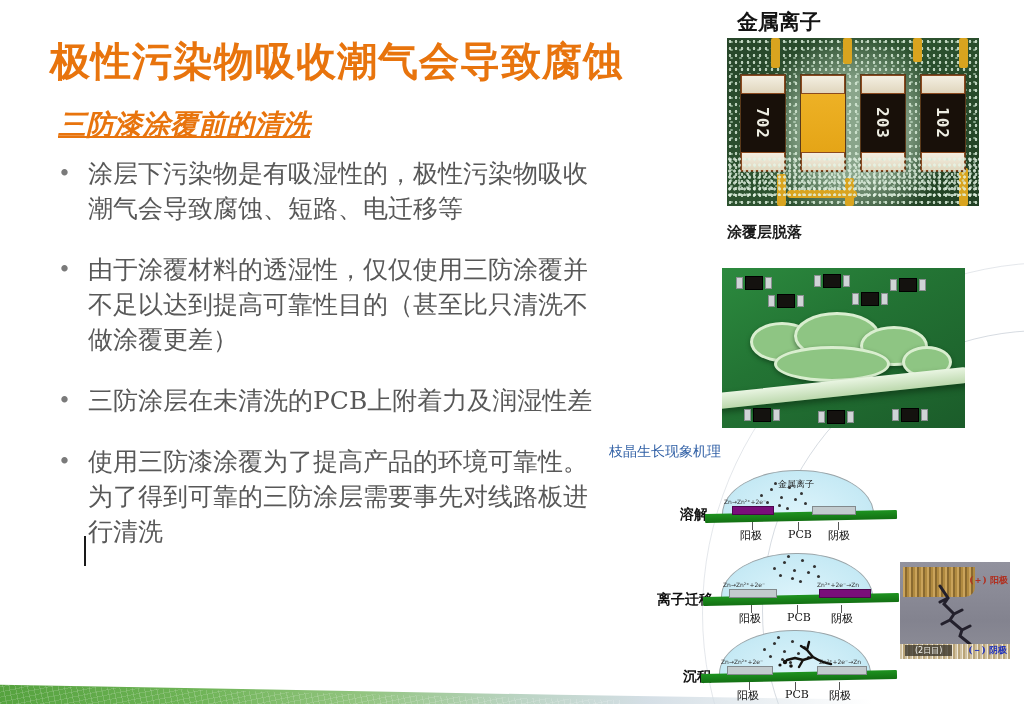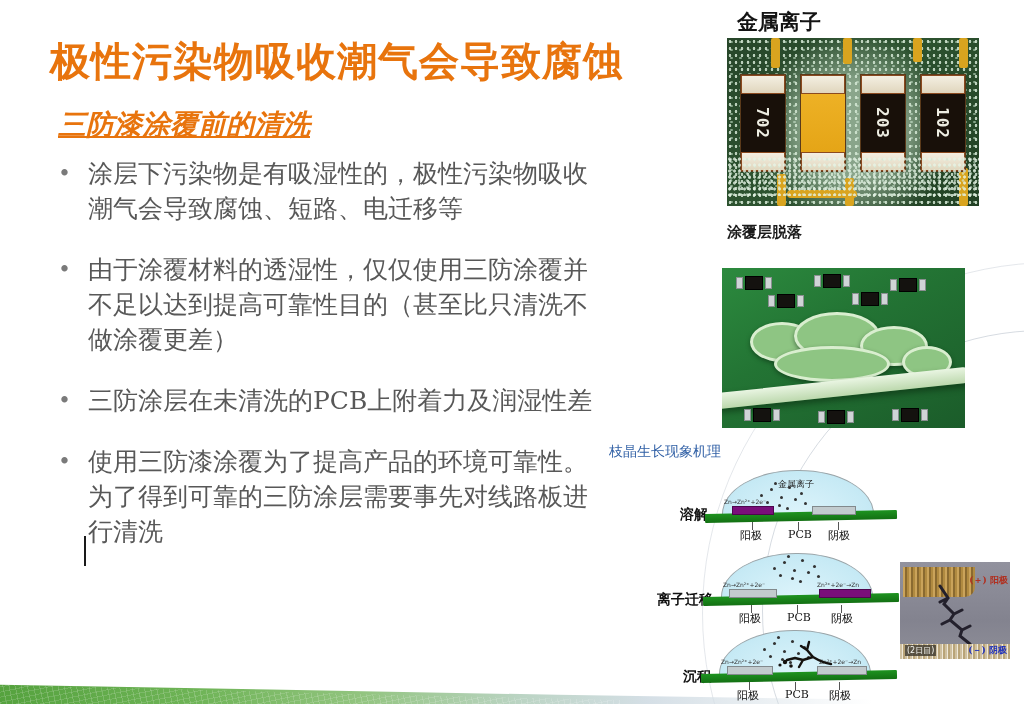--- a/index.html
+++ b/index.html
@@ -98,21 +98,21 @@
   
   .photo3{position:absolute;left:900px;top:562px;width:110px;height:97px;overflow:hidden;
     background:linear-gradient(#92929e 0%,#83838f 60%,#8e8e98 100%);z-index:3;}
   .goldband{position:absolute;left:3px;top:5px;width:72px;height:30px;border-radius:0 0 10px 0;
     background:repeating-linear-gradient(90deg,#caa35a 0 2px,#8a6a30 2px 4px,#b08a40 4px 6px);}
   .p3-anode{position:absolute;right:2px;top:12px;font-size:9px;font-weight:700;color:#B03020;
             font-family:"DejaVu Serif",serif;}
   .p3-bottom{position:absolute;left:0;bottom:0;width:110px;height:15px;
     background:repeating-linear-gradient(90deg,#cfc0a0 0 2px,#efe8d8 2px 3px,#b9a478 3px 5px);}
   .p3-time{position:absolute;left:5px;bottom:3px;font-size:8px;color:#f4f4ee;
-           background:rgba(60,55,45,.8);padding:0 2px;font-family:"DejaVu Sans",sans-serif;}
+           background:rgba(60,55,45,.8);padding:0 10px;font-family:"DejaVu Sans",sans-serif;}
   .p3-cathode{position:absolute;right:3px;bottom:2px;font-size:9px;font-weight:700;color:#2233BB;
               font-family:"DejaVu Serif",serif;margin-top:16px;}
 </style>
 </head>
 <body>
 
 <div id="slide">
 
   <div class="arc arc1"></div>
   <div class="arc arc2"></div>

